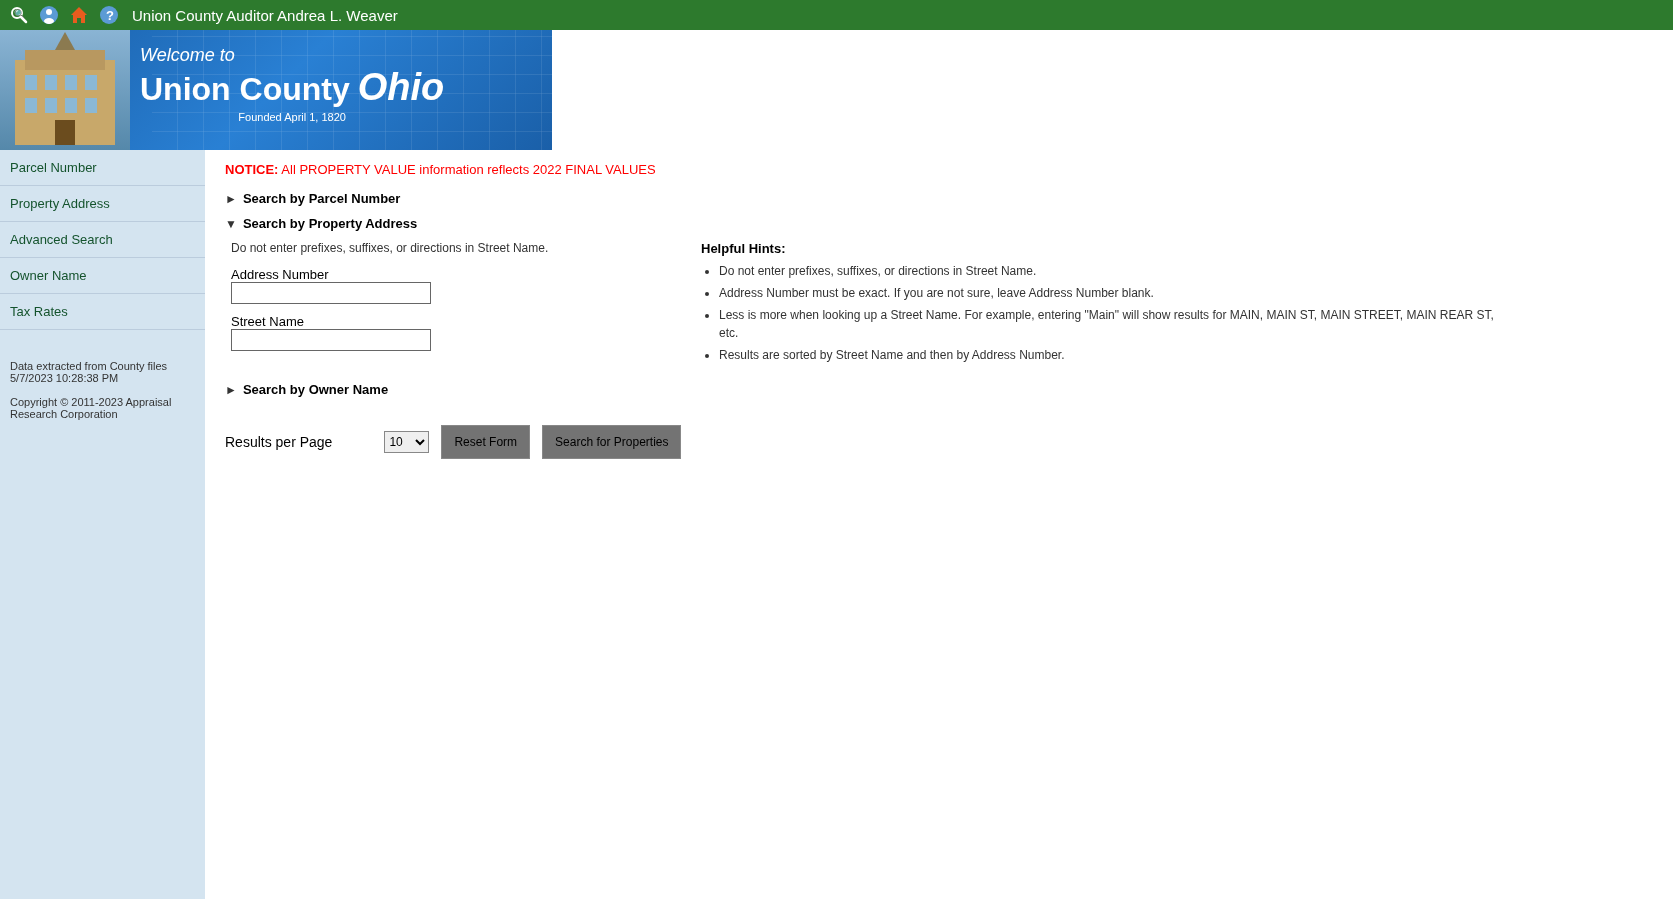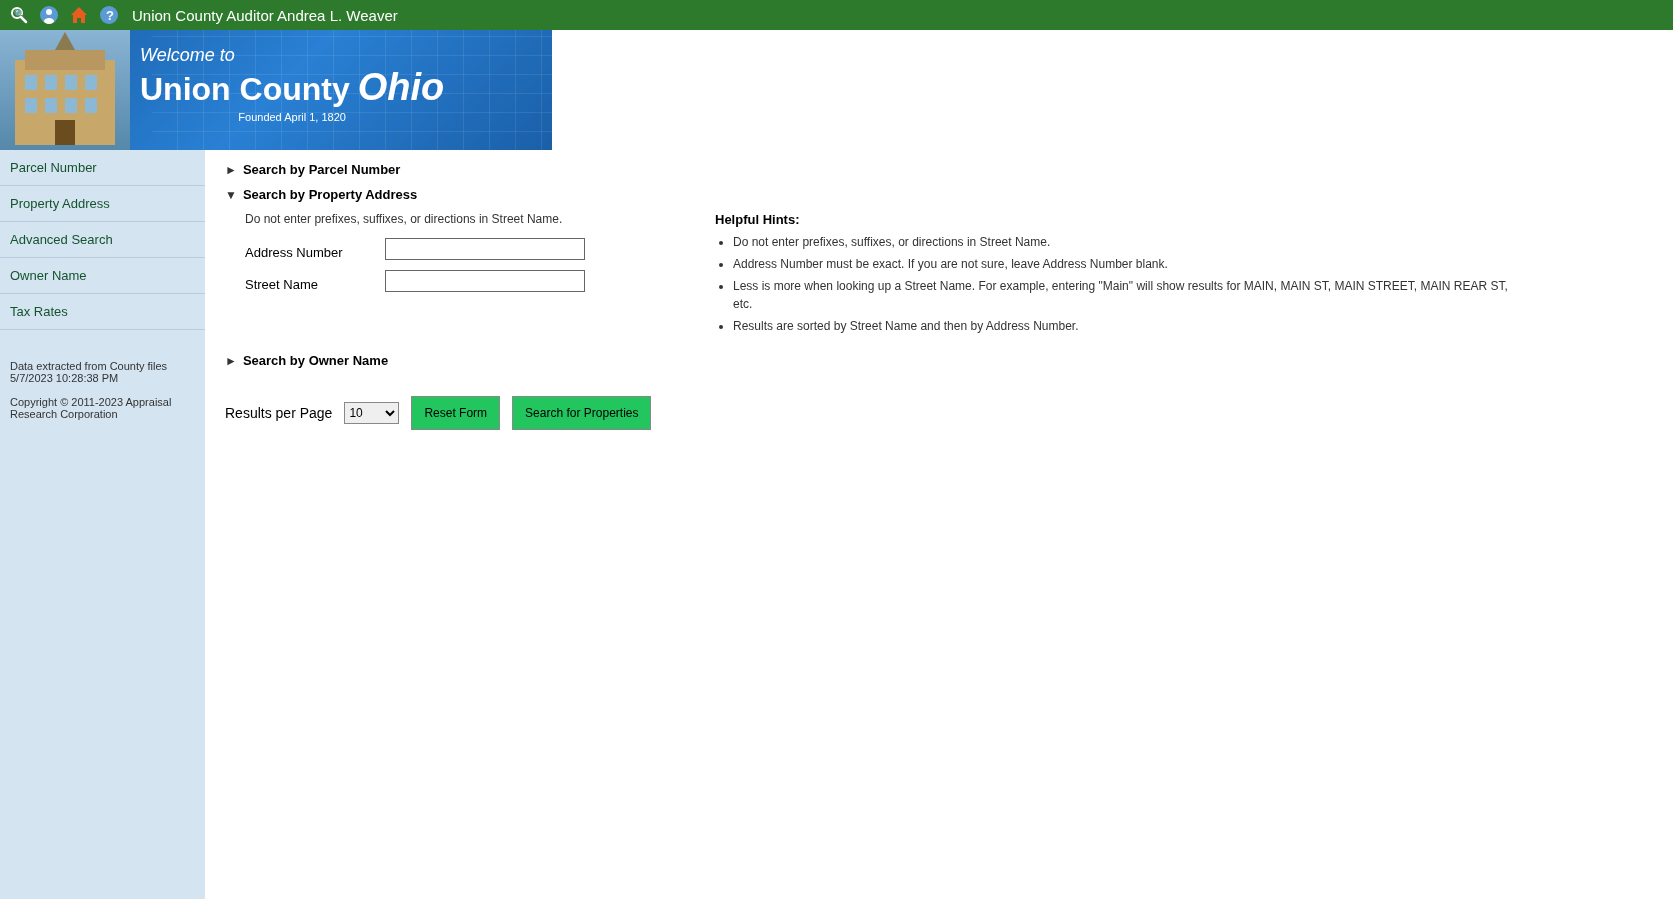--- a/index.html
+++ b/index.html
@@ -112,43 +112,44 @@
       font-size: 12px;
       color: #333;
     }
     .section-title {
       font-size: 13px;
       font-weight: bold;
       color: #000;
     }
 
     .address-search-section {
-      margin-left: 20px;
+      margin-left: 6px;
       margin-bottom: 14px;
     }
 
     .hint-text {
       color: #333;
       font-size: 12px;
       margin-bottom: 12px;
     }
 
     .form-and-hints {
       display: flex;
       gap: 30px;
     }
 
     .form-fields {
       min-width: 440px;
     }
 
     .form-row {
       display: flex;
-      align-items: flex-end;
+      align-items: flex-start;
       margin-bottom: 10px;
+      flex-direction: column;
     }
     .form-label {
       width: 140px;
       font-size: 13px;
       color: #000;
     }
     .form-input {
       width: 200px;
       height: 22px;
       border: 1px solid #666;
@@ -178,31 +179,32 @@
       display: flex;
       align-items: center;
       gap: 12px;
       margin-top: 20px;
       padding: 8px 0;
     }
     .results-label {
       font-size: 14px;
     }
     .results-select {
-      width: 55px;
+      width: 45px;
       height: 22px;
       font-size: 12px;
       border: 1px solid #888;
+      margin-left: 40px;
     }
     .form-button {
       height: 34px;
       padding: 0 12px;
       font-size: 12px;
       border: 1px solid #888;
-      background: #22c55e;
+      background: #737373;
       cursor: pointer;
       color: #000;
     }
 
     
     .map-overlay {
       position: absolute;
       right: 0; top: 0;
       width: 400px; height: 120px;
       opacity: 0.3;
@@ -302,20 +304,24 @@
       <div>Data extracted from County files</div>
       <div>5/7/2023 10:28:38 PM</div>
       <br>
       <div>Copyright © 2011-2023 Appraisal</div>
       <div>Research Corporation</div>
     </div>
   </div>
 
   <div id="main-content">
 
+    <div class="notice-bar">
+      <span class="notice-label">NOTICE:</span>
+      <span class="notice-text"> All PROPERTY VALUE information reflects 2022 FINAL VALUES</span>
+    </div>
 
     <div class="section-toggle">
       <span class="toggle-arrow">►</span>
       <span class="section-title">Search by Parcel Number</span>
     </div>
 
     <div class="section-toggle">
       <span class="toggle-arrow">▼</span>
       <span class="section-title">Search by Property Address</span>
     </div>

